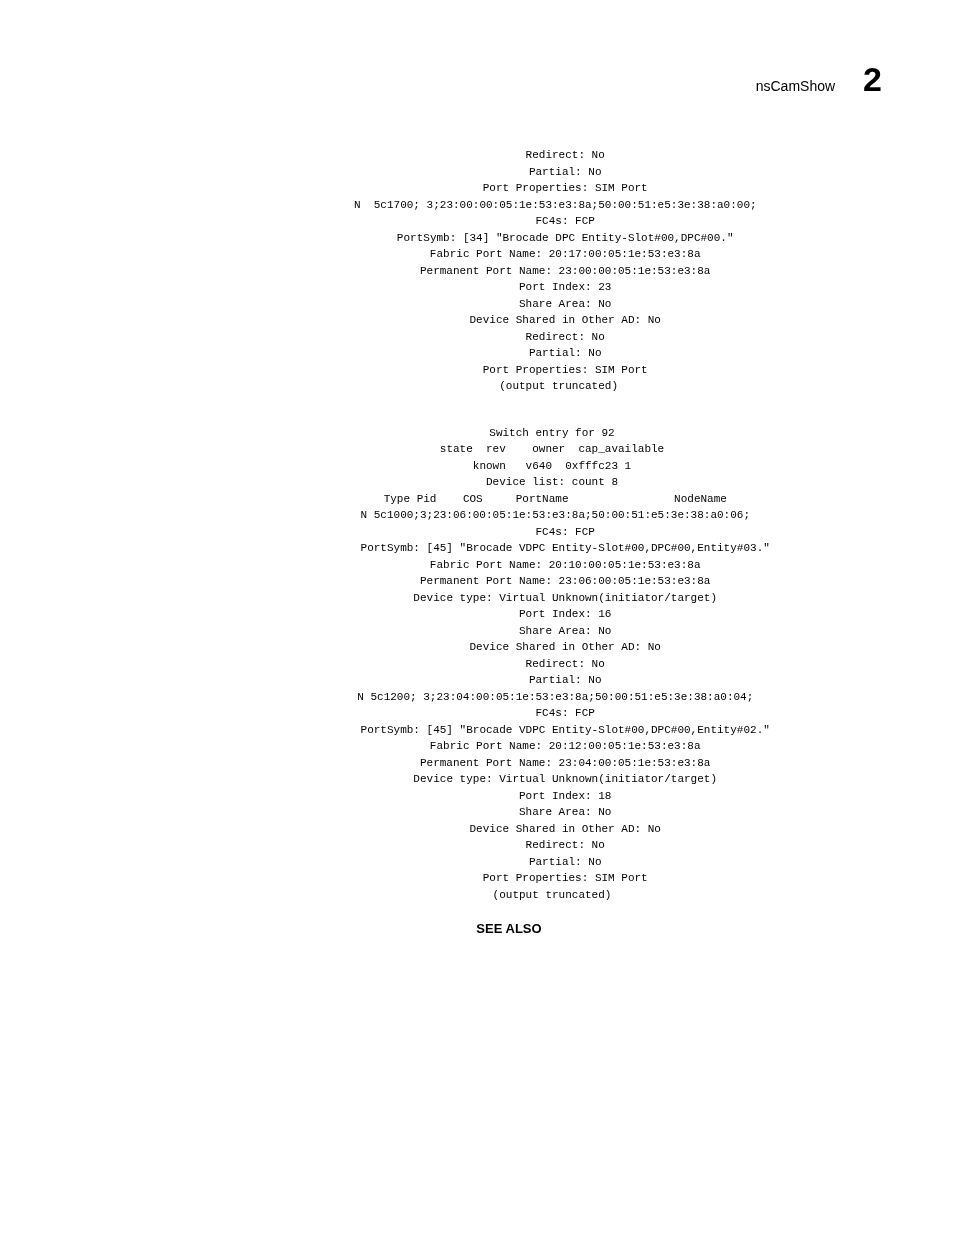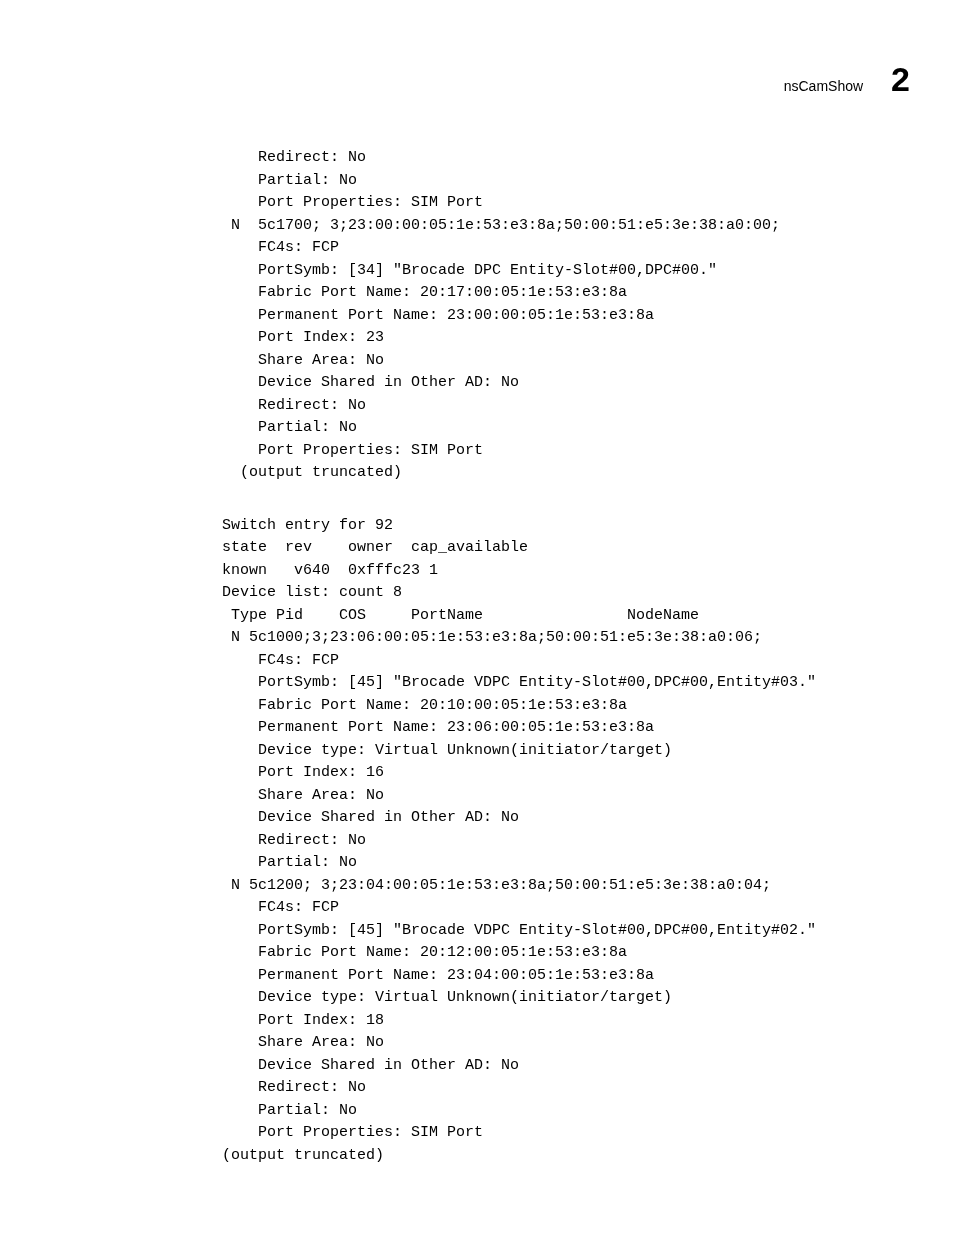--- a/index.html
+++ b/index.html
@@ -4,41 +4,42 @@
   <style>
     body {
       margin: 0;
       padding: 0;
       font-family: Arial, Helvetica, sans-serif;
       background: #ffffff;
       color: #000000;
       width: 954px;
     }
     .page {
-      padding: 60px 44px 60px 136px;
+      padding: 60px 72px 60px 136px;
       box-sizing: border-box;
+      text-align: center;
     }
     .header {
       display: flex;
       justify-content: flex-end;
       align-items: baseline;
       margin-bottom: 48px;
     }
     .header-title {
       font-size: 14px;
       font-weight: normal;
       margin-right: 28px;
     }
     .header-number {
       font-size: 34px;
       font-weight: bold;
     }
     .code {
       font-family: "Courier New", Courier, monospace;
-      font-size: 15px;
+      font-size: 11px;
       line-height: 1.5;
       white-space: pre;
       margin-left: 86px;
     }
     .bold {
       font-weight: bold;
     }
     .section-label {
       font-family: Arial, Helvetica, sans-serif;
       font-size: 13px;
@@ -101,13 +102,14 @@
     Permanent Port Name: 23:04:00:05:1e:53:e3:8a
     Device type: Virtual Unknown(initiator/target)
     Port Index: 18
     Share Area: No
     Device Shared in Other AD: No
     Redirect: No
     Partial: No
     Port Properties: SIM Port
 (output truncated)</div>
 
+  <div class="section-label">SEE ALSO</div>
 </div>
 
 </body></html>

